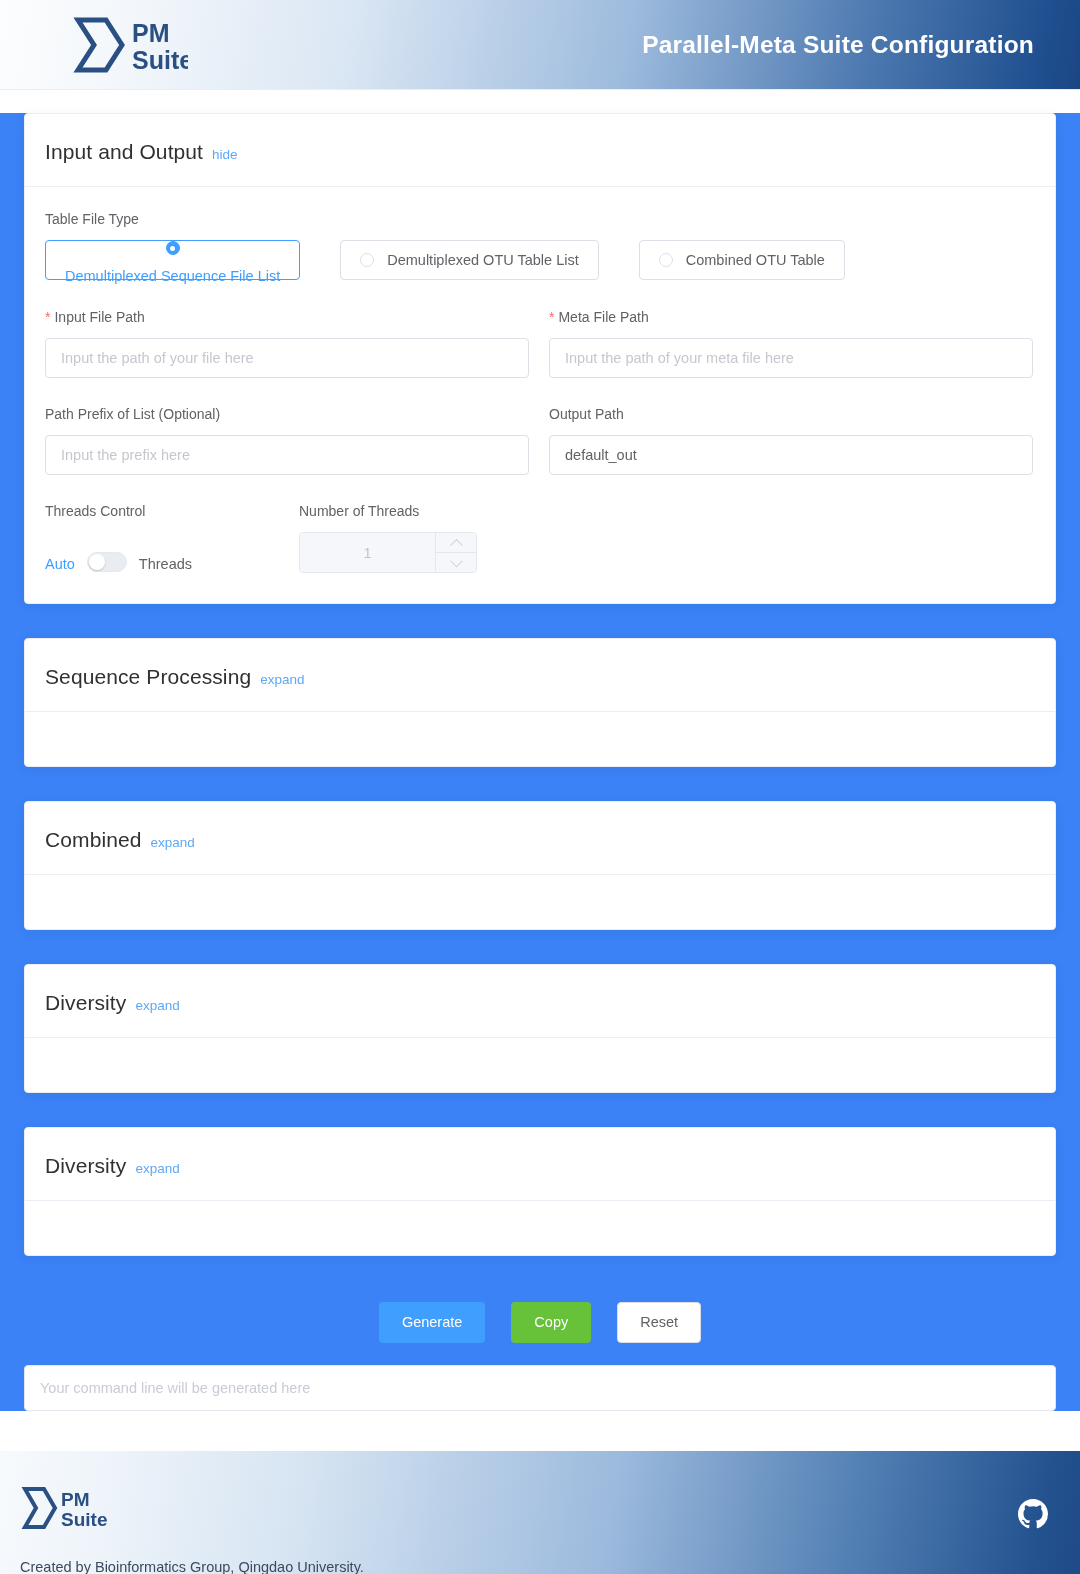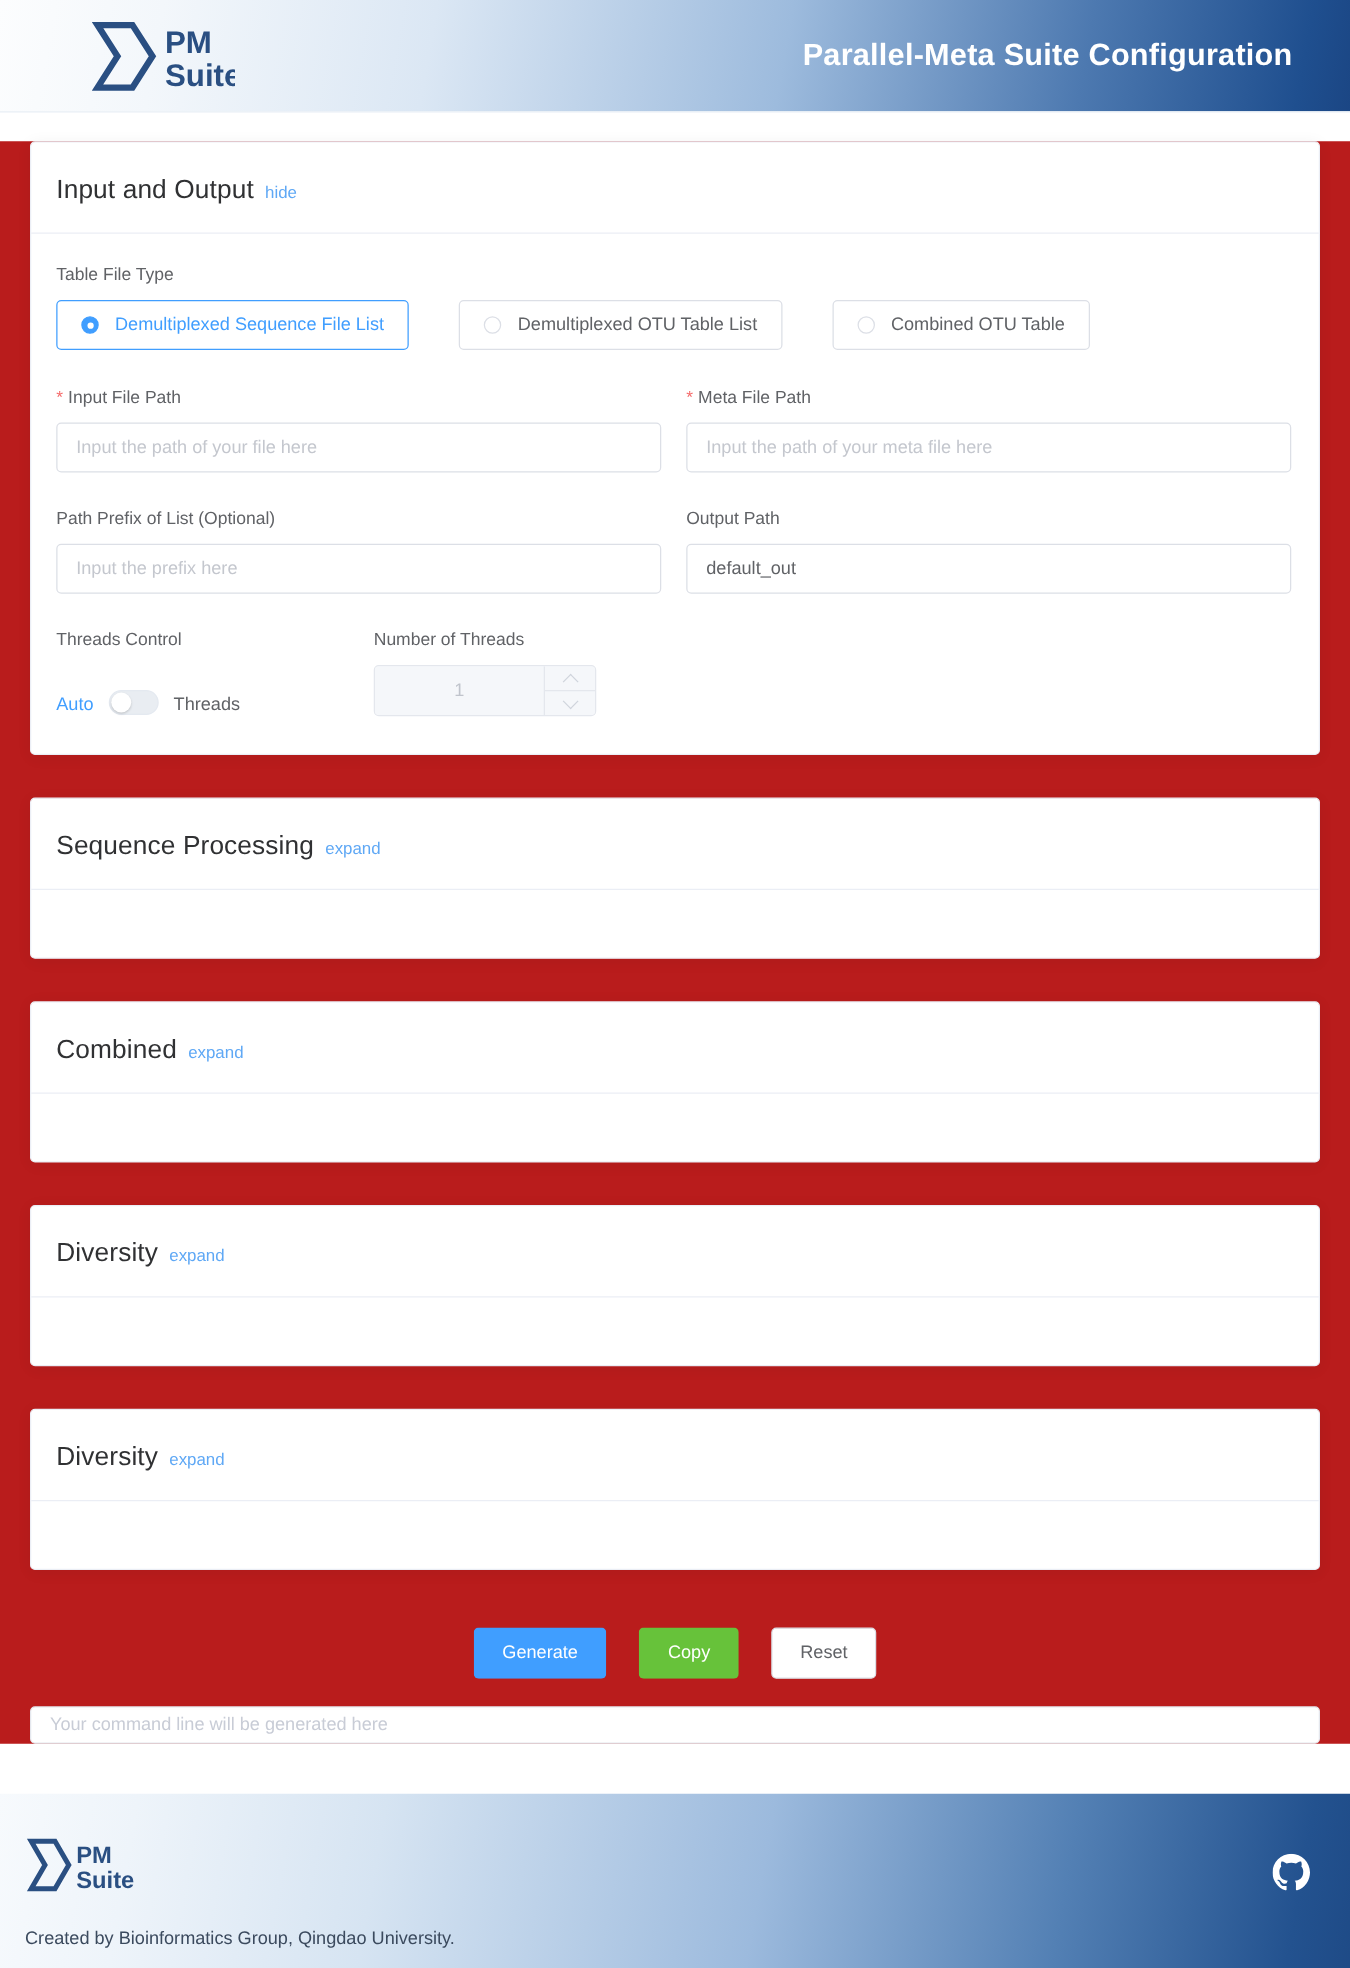--- a/index.html
+++ b/index.html
@@ -30,21 +30,21 @@
     transform: translateY(-50%);
     color: #ffffff;
     font-size: 24.5px;
     font-weight: bold;
     letter-spacing: .2px;
     white-space: nowrap;
   }
 
   
   .page {
-    background: #b91c1c;
+    background: #3b82f6;
     padding: 0 0 0 0;
   }
   .card {
     margin: 0 24px;
     background: #ffffff;
     border: 1px solid #ebeef5;
     border-radius: 4px;
     box-shadow: 0 2px 12px 0 rgba(0,0,0,.06);
   }
   .card + .card { margin-top: 34px; }
@@ -88,21 +88,21 @@
     border: 1px solid #dcdfe6;
     border-radius: 4px;
     padding: 0 19px;
     height: 40px;
     background: #fff;
     font-size: 14.5px;
     color: #606266;
     cursor: pointer;
     white-space: nowrap;
   }
-  .radio-btn.is-active { border-color: #409eff; color: #409eff; }
+  .radio-btn.is-active { border-color: #409eff; color: #409eff; flex-direction: column; }
   .radio-dot {
     width: 14px; height: 14px;
     border-radius: 50%;
     border: 1px solid #dcdfe6;
     background: #fff;
     flex: 0 0 auto;
     position: relative;
   }
   .radio-btn.is-active .radio-dot {
     border-color: #409eff;
@@ -226,21 +226,21 @@
     cursor: pointer;
     line-height: 39px;
   }
   .btn-primary { background: #409eff; color: #fff; }
   .btn-success { background: #67c23a; color: #fff; }
   .btn-default { background: #fff; color: #606266; border-color: #dcdfe6; }
 
   .cmdline-wrap { margin: 22px 24px 0 24px; }
   .cmdline {
     width: 100%;
-    height: 30px;
+    height: 46px;
     border: 1px solid #e4e7ed;
     border-radius: 4px;
     padding: 0 15px;
     font-size: 14.5px;
     color: #606266;
     font-family: "Liberation Sans", sans-serif;
     background: #fff;
     outline: none;
   }
   .cmdline::placeholder { color: #c8ccd6; }

